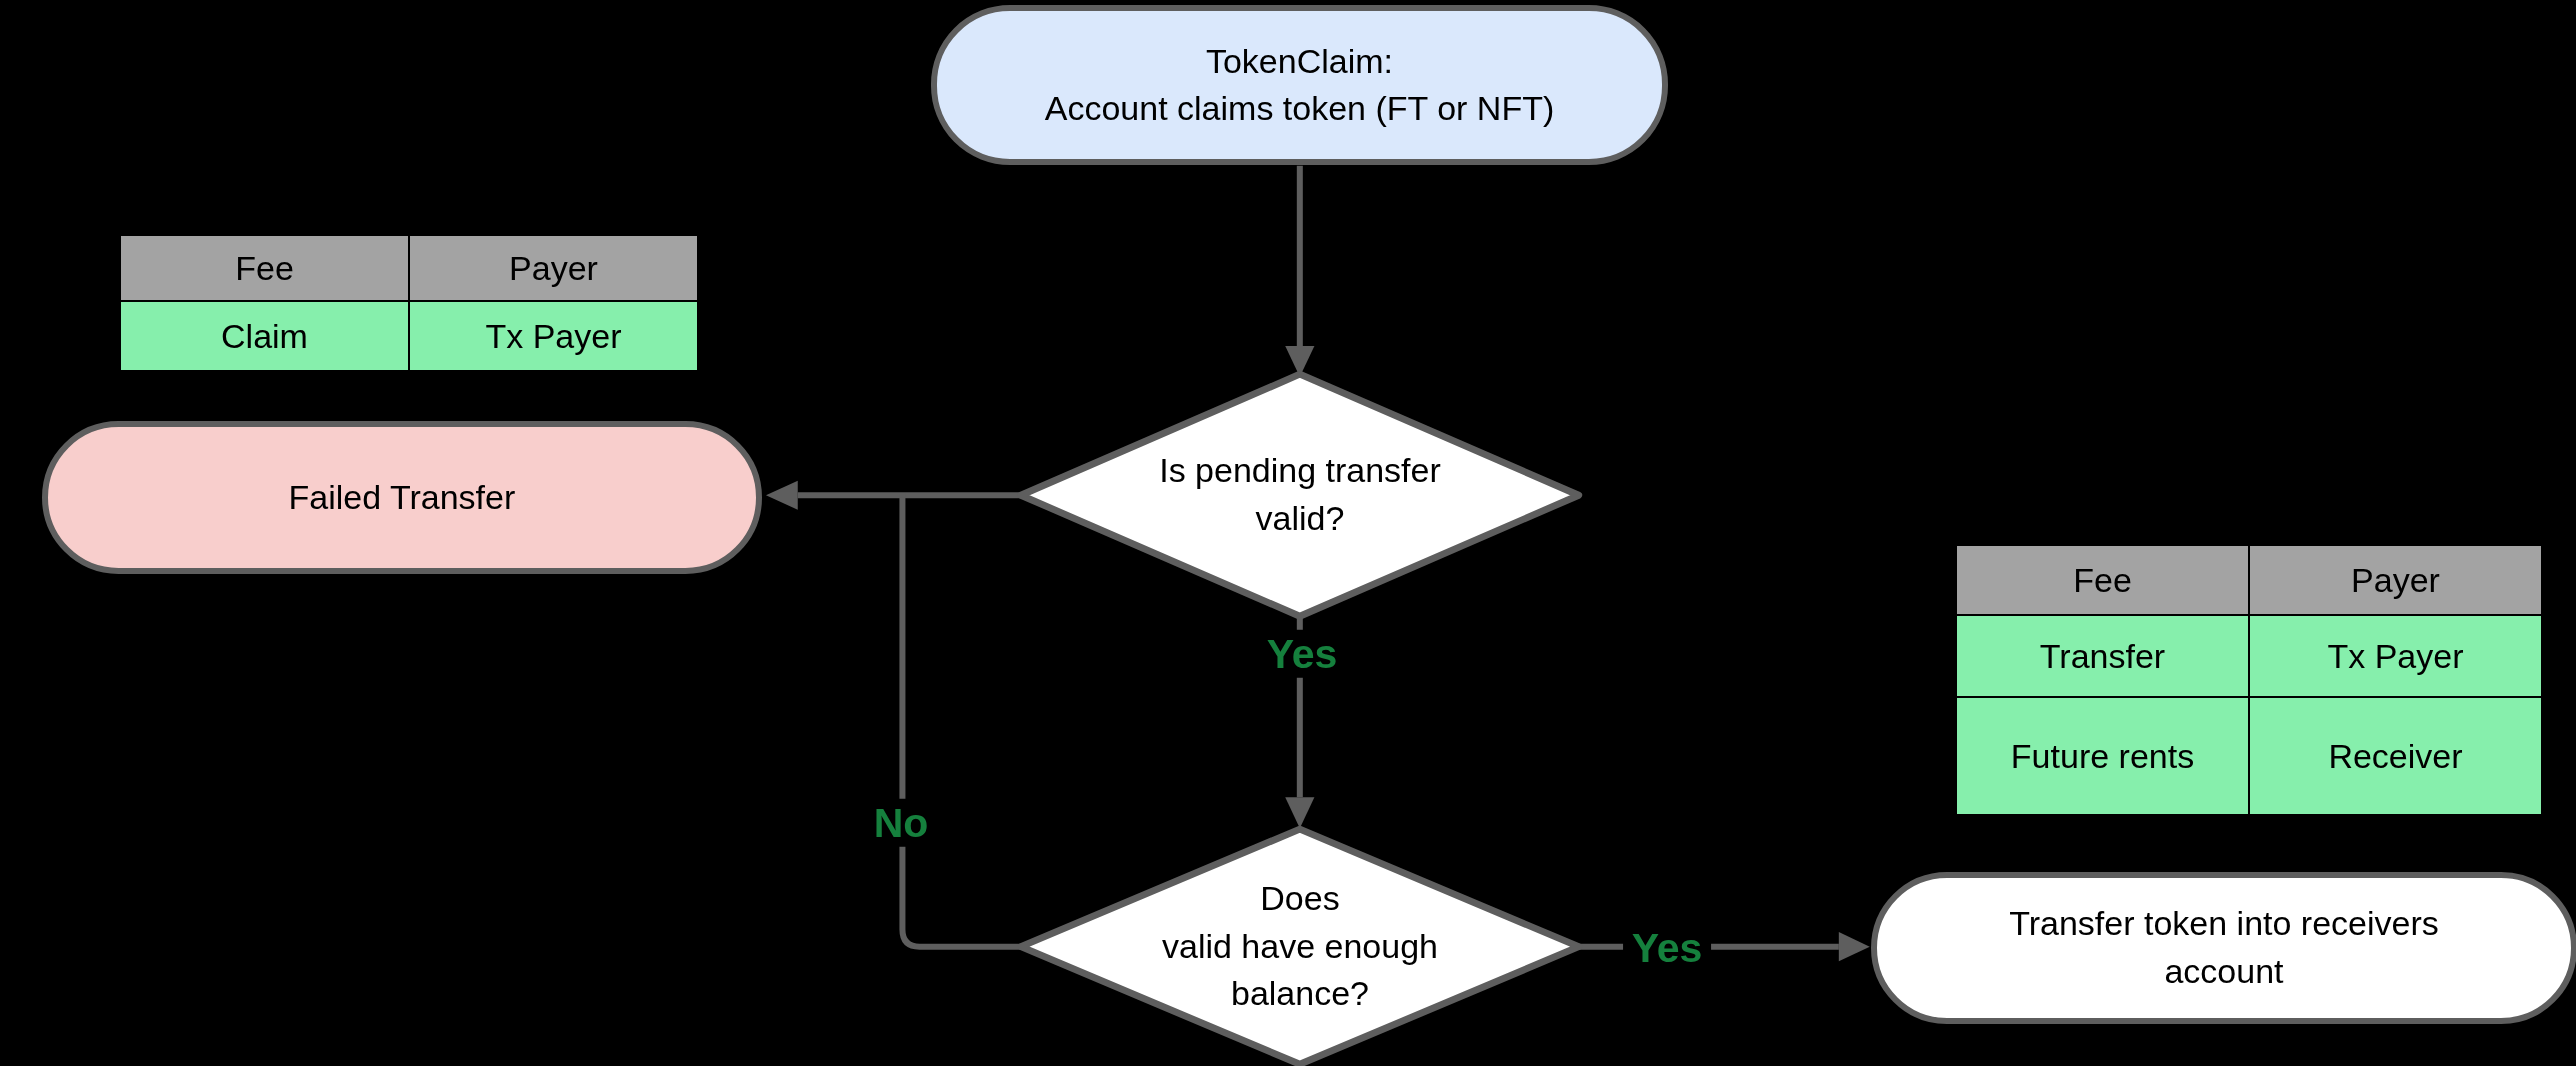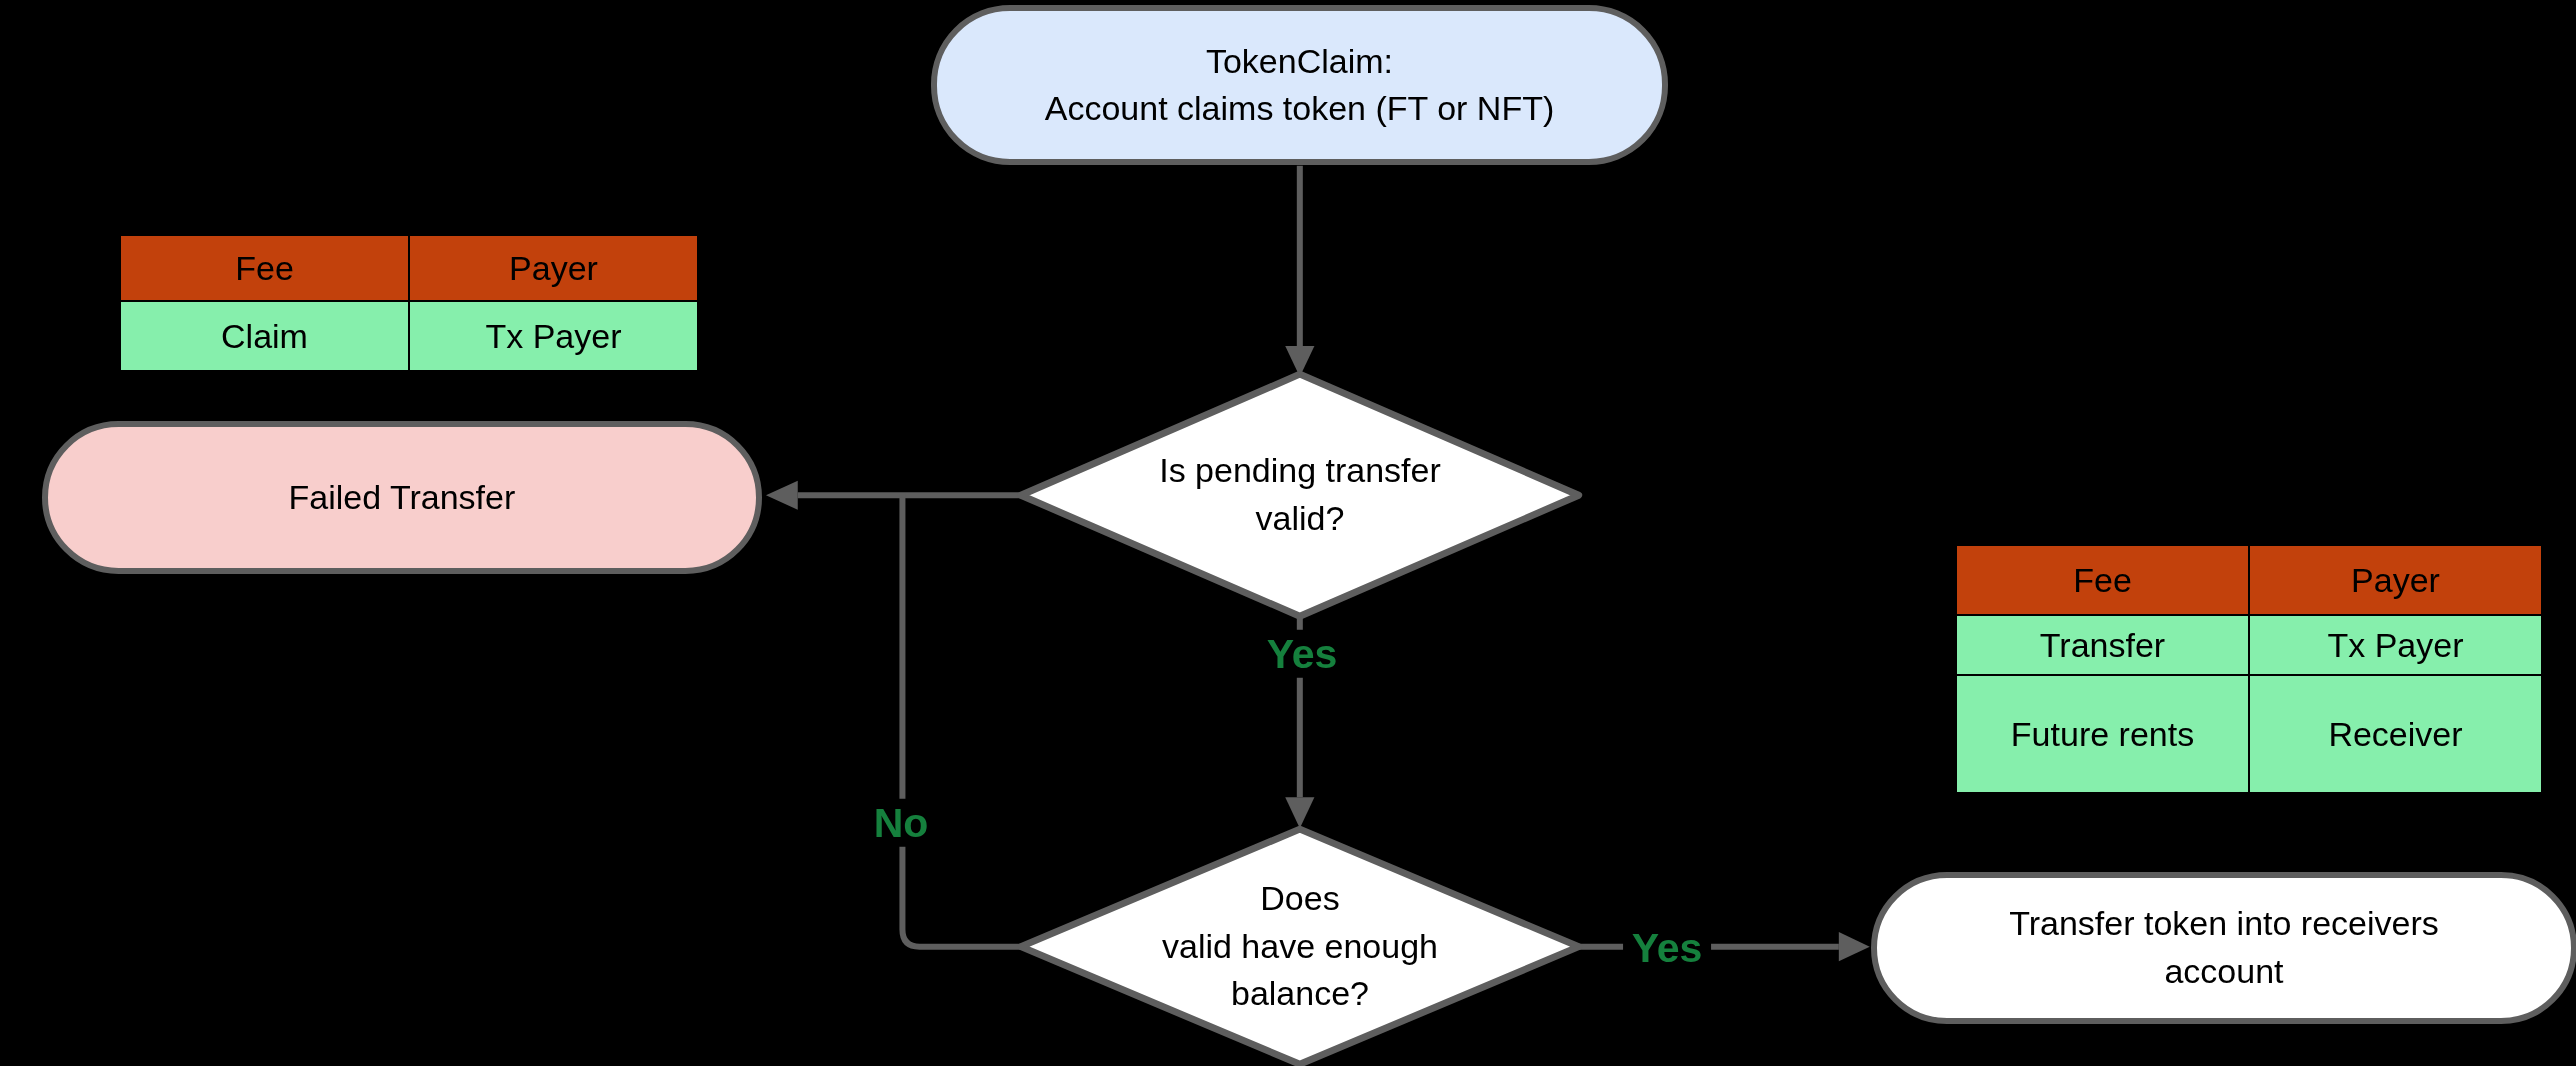--- a/index.html
+++ b/index.html
@@ -73,29 +73,29 @@
     table-layout: fixed;
   }
   .fee-table td, .fee-table th {
     border: 2.6px solid #000;
     text-align: center;
     vertical-align: middle;
     background: #86efac;
     font-weight: normal;
     padding: 0;
   }
-  .fee-table th { background: #c2410c; }
+  .fee-table th { background: #a3a3a3; }
   #table-claim    { left: 84px;   top: 234px; width: 577px; }
   #table-claim col { width: 289px; }
   #table-claim .hrow  { height: 66px; }
   #table-claim .brow  { height: 70px; }
   #table-transfer { left: 1920px; top: 544px; width: 586px; }
   #table-transfer col { width: 293px; }
   #table-transfer .hrow  { height: 70px; }
-  #table-transfer .brow1 { height: 60px; }
+  #table-transfer .brow1 { height: 82px; }
   #table-transfer .brow2 { height: 118px; }
 </style>
 </head>
 <body>
 
 <div id="canvas">
 
   <svg id="edge-layer" width="2576" height="1066" viewBox="0 0 3000 1242">
 
     <path d="M 1473 193 L 1473 403" stroke="#5e5e5e" stroke-width="7" fill="none"></path>

